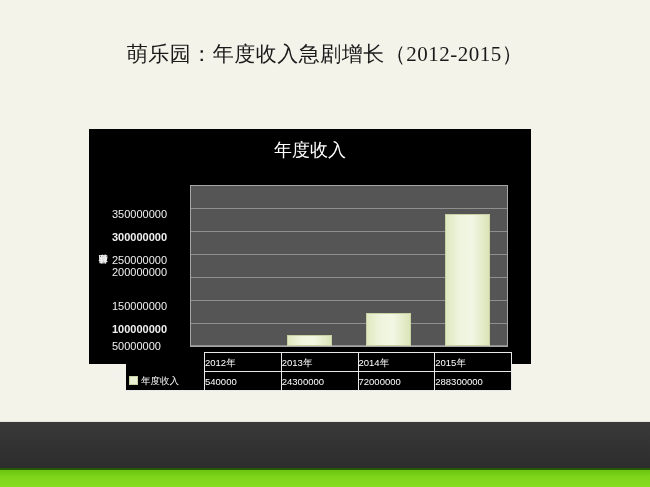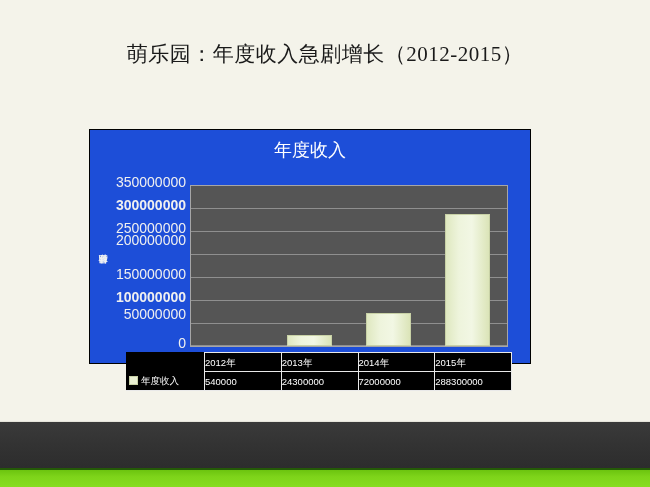--- a/index.html
+++ b/index.html
@@ -36,21 +36,21 @@
     white-space: nowrap;
   }
 
   
   #chart-panel {
     position: absolute;
     left: 90px;
     top: 130px;
     width: 440px;
     height: 233px;
-    background: #1d4ed8;
+    background: #000000;
     box-shadow: 0 0 0 1px #000;
   }
 
   #chart-title {
     position: absolute;
     left: 0;
     top: 8px;
     width: 440px;
     text-align: center;
     font-family: "Liberation Serif", "DejaVu Serif", serif;
@@ -81,25 +81,25 @@
     position: absolute;
     left: 22px;
     top: 48px;
     width: 76px;
     height: 170px;
   }
   .y-tick {
     position: absolute;
     right: 2px;
     width: 74px;
-    text-align: right;
-    font-size: 14px;
+    font-size: 11px;
     line-height: 9px;
     color: #f0f0f0;
     white-space: nowrap;
+    margin-top: 32px;
   }
 
   
   #plot-area {
     position: absolute;
     left: 100px;
     top: 55px;
     width: 318px;
     height: 162px;
     background: #555555;

